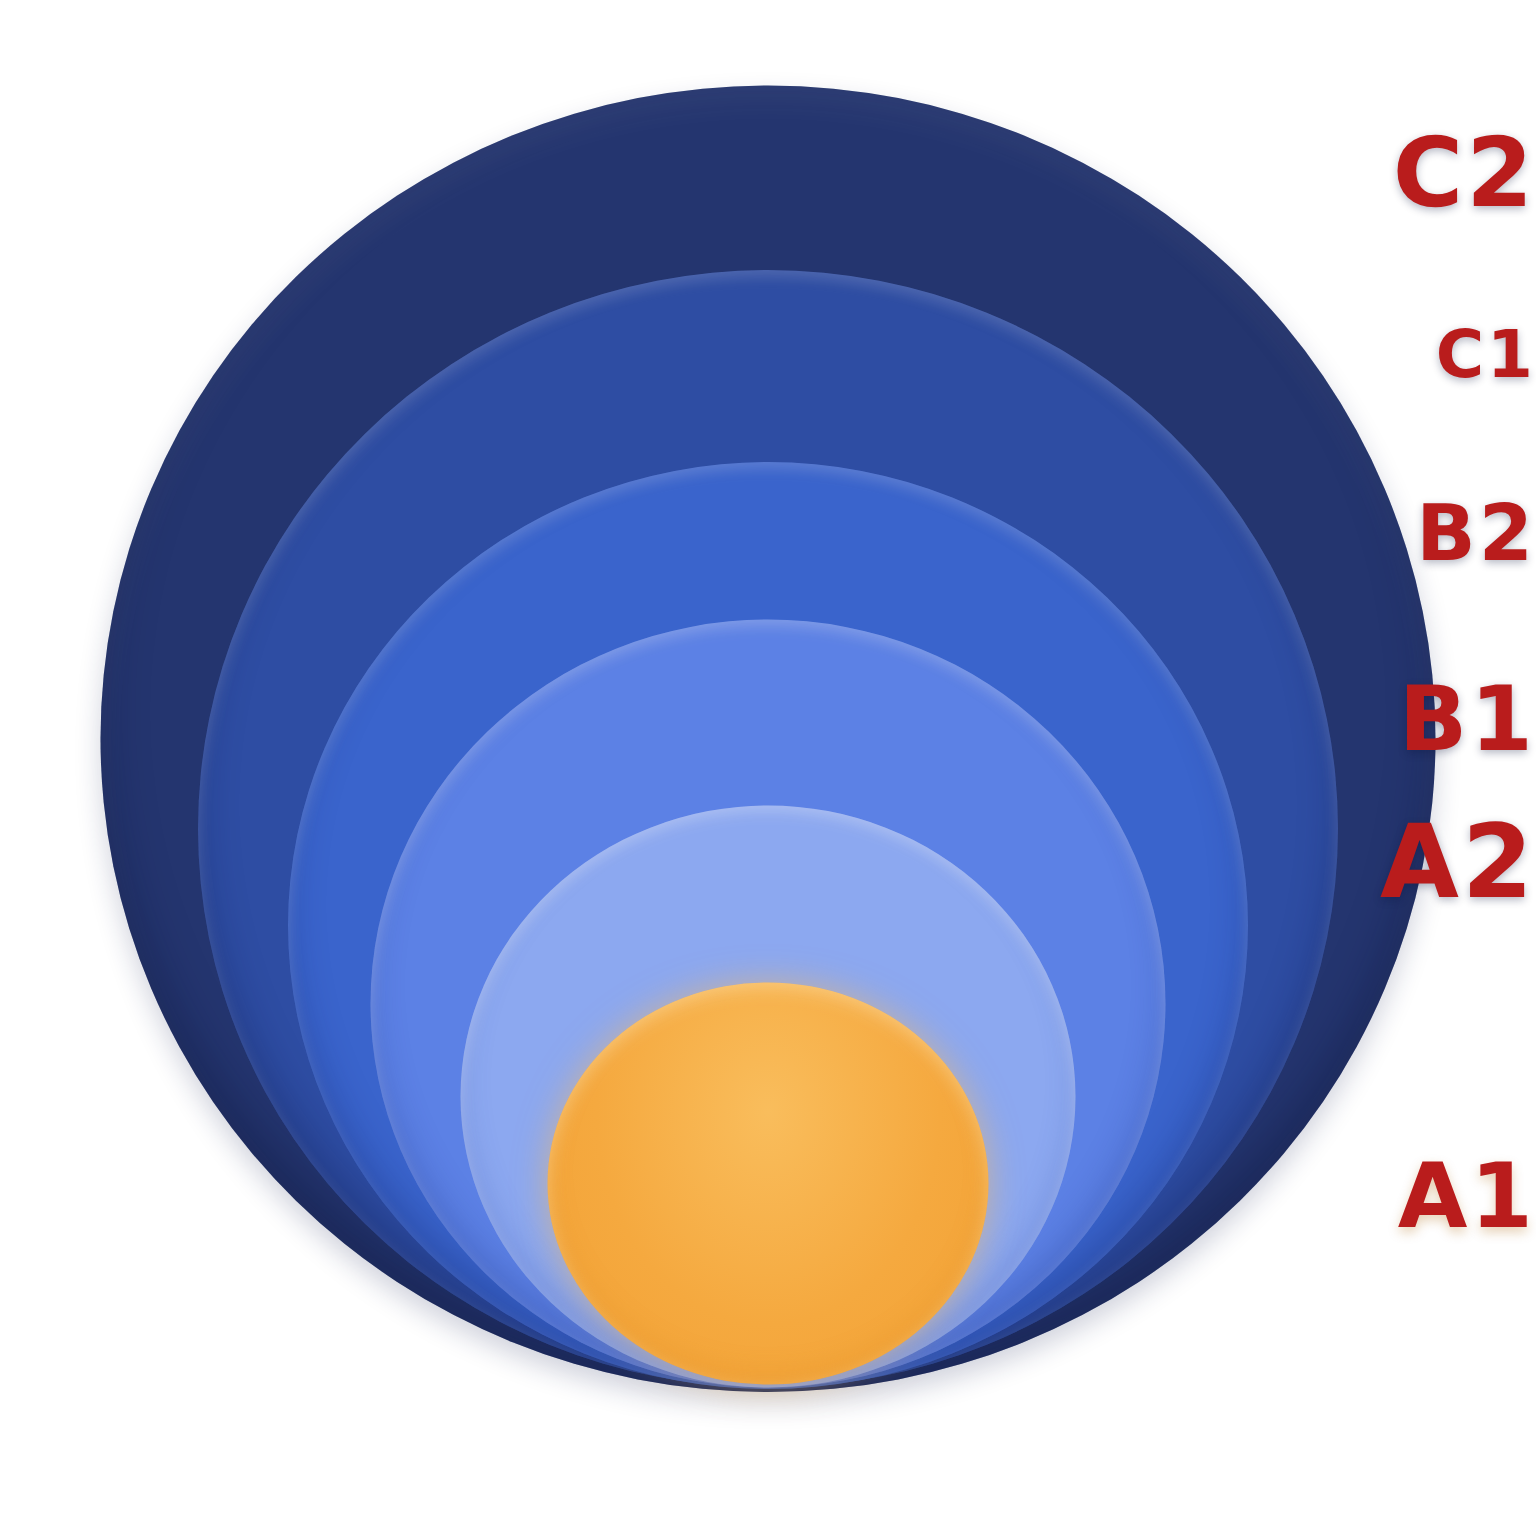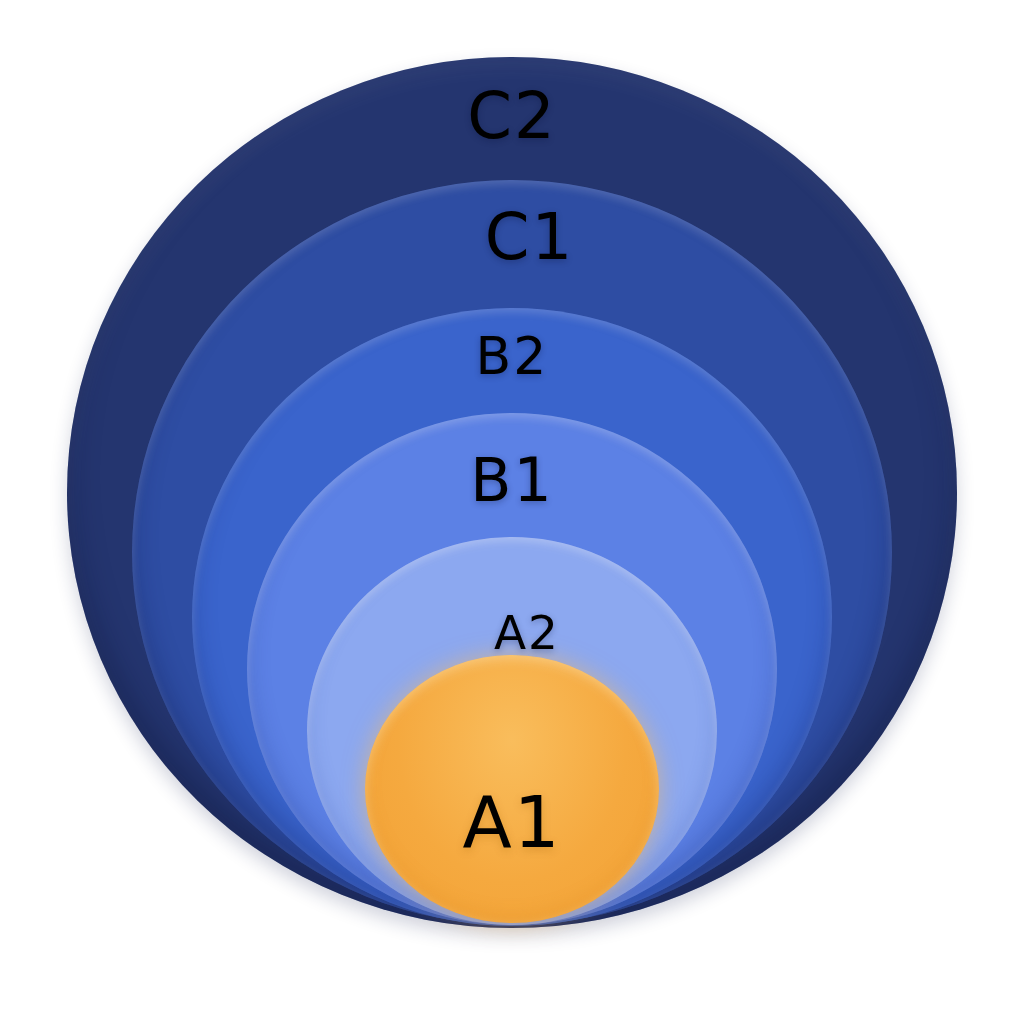--- a/index.html
+++ b/index.html
@@ -37,35 +37,35 @@
              box-shadow: inset 0 4px 10px rgba(255,255,255,0.30),
                          inset 0 -10px 20px rgba(40,70,160,0.22); }
   .ring.a1 { left: 365px; top: 655px; width: 294px; height: 268px;
              box-shadow: 0 0 22px rgba(250,185,90,0.55),
                          inset 0 4px 12px rgba(255,235,190,0.45),
                          inset 0 -8px 16px rgba(225,140,30,0.25); }
   .label {
     position: absolute;
     left: 0;
     right: 0;
-    text-align: center;
+    text-align: right;
     transform: translateY(-50%);
-    color: #000000;
-    font-weight: normal;
+    color: #b91c1c;
+    font-weight: bold;
     letter-spacing: 2px;
     text-shadow: 0 2px 6px rgba(10,20,60,0.30);
     user-select: none;
     line-height: 1;
   }
   .label.c2 { top: 116px; font-size: 64px; }
-  .label.c1 { top: 237px; font-size: 64px; margin-left: 35px; }
+  .label.c1 { top: 237px; font-size: 44px; margin-left: 35px; }
   .label.b2 { top: 356px; font-size: 52px; }
   .label.b1 { top: 480px; font-size: 60px; }
-  .label.a2 { top: 632px; font-size: 47px; margin-left: 30px; }
-  .label.a1 { top: 822px; font-size: 72px;
+  .label.a2 { top: 576px; font-size: 68px; margin-left: 30px; }
+  .label.a1 { top: 798px; font-size: 60px;
               text-shadow: 0 3px 8px rgba(170,100,10,0.30); }
 </style>
 </head>
 <body style="background: rgb(255, 255, 255);">
 
 <div class="canvas">
 
   <div class="ring c2" style="background: rgb(36, 53, 111);"></div>
   <div class="ring c1" style="background: rgb(46, 77, 163);"></div>
   <div class="ring b2" style="background: rgb(58, 100, 204);"></div>

